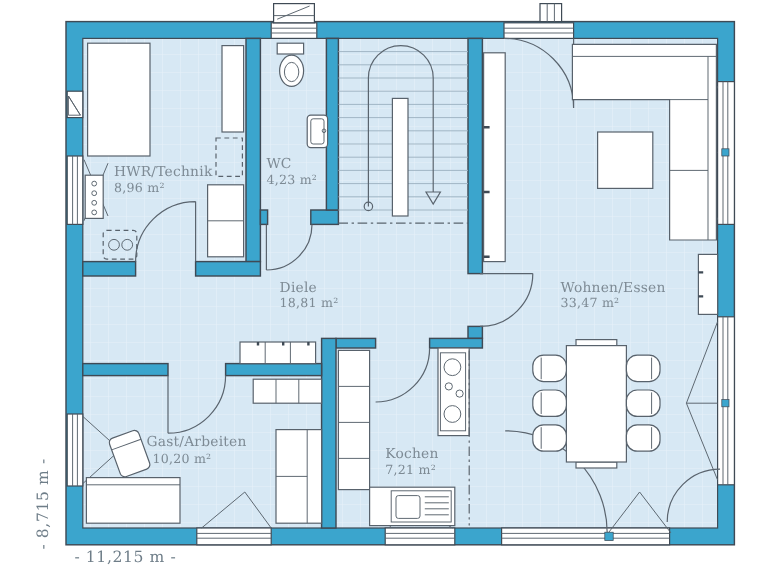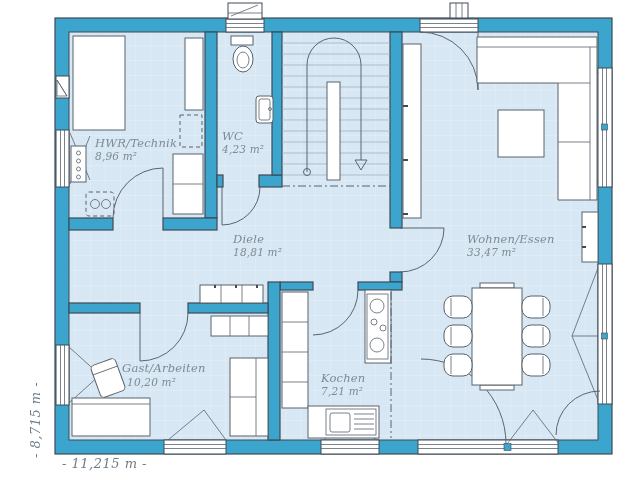--- a/index.html
+++ b/index.html
@@ -1,16 +1,16 @@
 <!DOCTYPE html>
 <html><head>
 <meta charset="utf-8">
 <style>
   html,body{margin:0;padding:0;background:#ffffff;}
-  .stage{width:640px;height:480px;position:relative;background:#ffffff;overflow:hidden;font-style:italic;}
+  .stage{width:640px;height:480px;position:relative;background:#ffffff;overflow:hidden;}
   svg{display:block;}
   .wall{fill:#3BA5CD;stroke:#3F4A55;stroke-width:1.2;}
   .floor{fill:url(#tiles);stroke:#3F4A55;stroke-width:1;}
   .win{fill:#ffffff;stroke:#3F4A55;stroke-width:1;}
   .winline{stroke:#58626C;stroke-width:0.8;fill:none;}
   .furn{fill:#ffffff;stroke:#58626C;stroke-width:1;}
   .furnline{stroke:#58626C;stroke-width:0.8;fill:none;}
   .dashed{fill:none;stroke:#58626C;stroke-width:1;stroke-dasharray:4 3;}
   .arc{fill:none;stroke:#5A646E;stroke-width:1;}
   .dashdot{fill:none;stroke:#5A646E;stroke-width:1;stroke-dasharray:8 3 2 3;}

